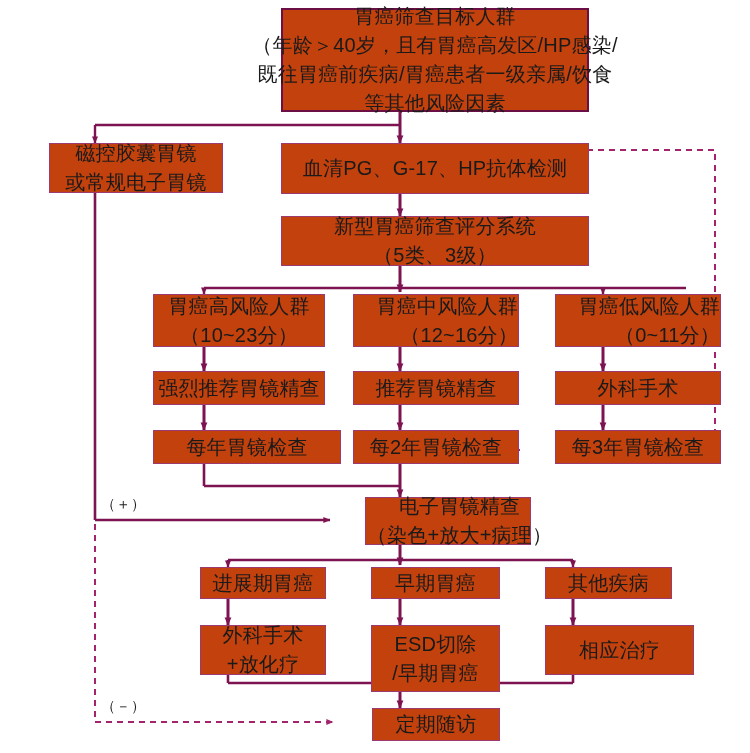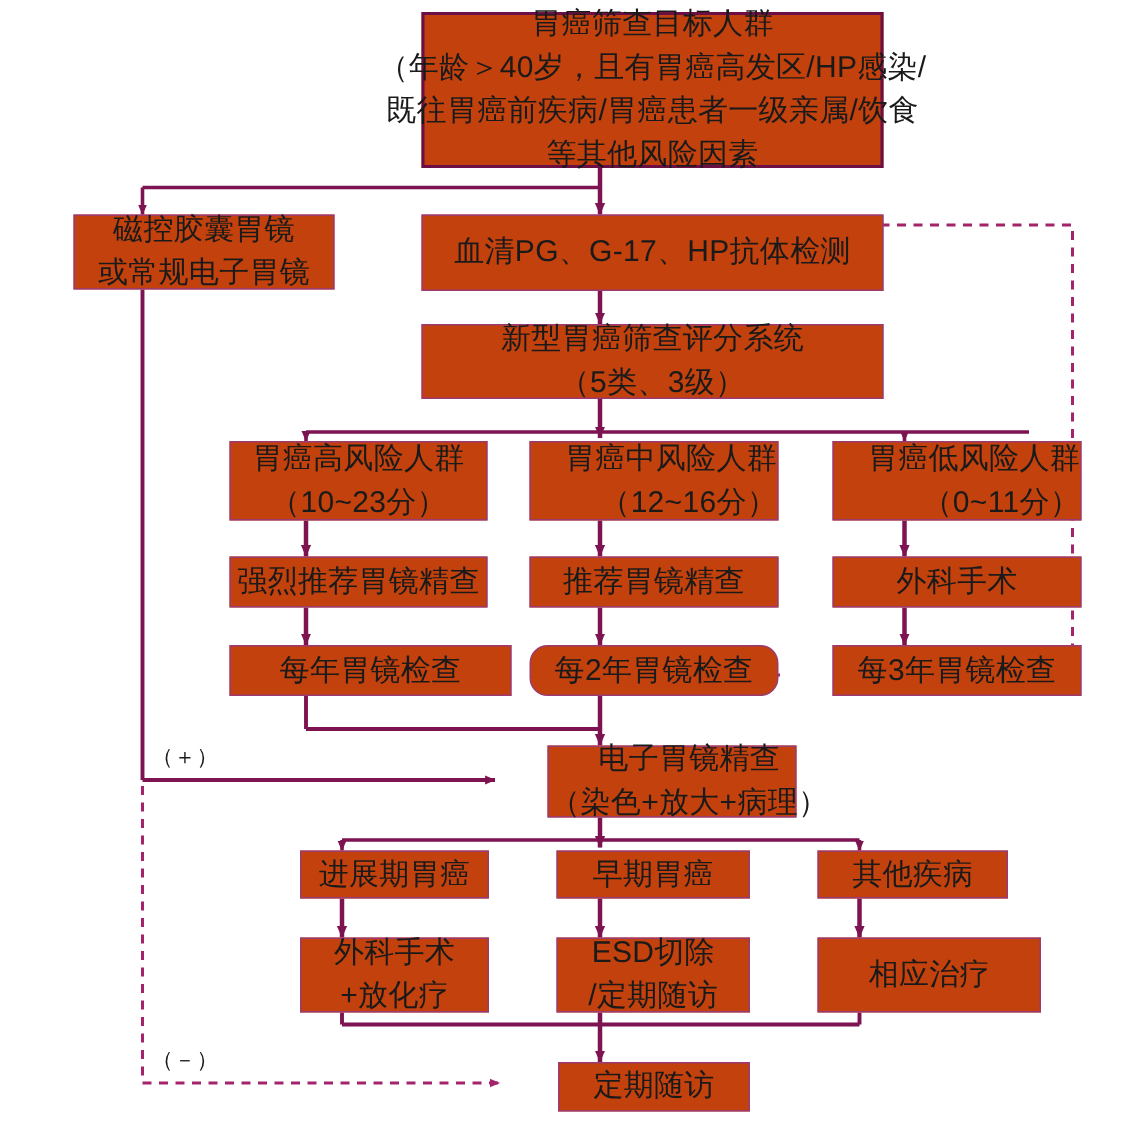--- a/index.html
+++ b/index.html
@@ -171,21 +171,21 @@
   <div class="node" style="left:318px; top:371px; width:166px; height:34px;">
     <span class="ln">推荐胃镜精查</span>
   </div>
   <div class="node" style="left:520px; top:371px; width:166px; height:34px;">
     <span class="ln">外科手术</span>
   </div>
 
   <div class="node" style="left:118px; top:430px; width:188px; height:34px;">
     <span class="ln">每年胃镜检查</span>
   </div>
-  <div class="node" style="left:318px; top:430px; width:166px; height:34px;border-radius:12px;">
+  <div class="node" style="left:318px; top:430px; width:166px; height:34px;">
     <span class="ln">每2年胃镜检查</span>
   </div>
   <div class="node" style="left:520px; top:430px; width:166px; height:34px;">
     <span class="ln">每3年胃镜检查</span>
   </div>
 
   <div class="node" style="left:330px; top:497px; width:166px; height:48px;padding-left:23px;">
     <span class="ln">电子胃镜精查</span>
     <span class="ln">（染色+放大+病理）</span>
   </div>
@@ -197,23 +197,23 @@
     <span class="ln">早期胃癌</span>
   </div>
   <div class="node" style="left:510px; top:567px; width:127px; height:32px;">
     <span class="ln">其他疾病</span>
   </div>
 
   <div class="node" style="left:165px; top:625px; width:126px; height:50px;">
     <span class="ln">外科手术</span>
     <span class="ln">+放化疗</span>
   </div>
-  <div class="node" style="left:336px; top:625px; width:129px; height:50px;">
+  <div class="node" style="left:336px; top:625px; width:129px; height:67px;">
     <span class="ln">ESD切除</span>
-    <span class="ln">/定期随访</span>
+    <span class="ln">/早期胃癌</span>
   </div>
   <div class="node" style="left:510px; top:625px; width:149px; height:50px;">
     <span class="ln">相应治疗</span>
   </div>
 
   <div class="node" style="left:337px; top:708px; width:128px; height:33px;">
     <span class="ln">定期随访</span>
   </div>
 
   <span class="sign-label" style="left:101px; top:495px;">（＋）</span>

